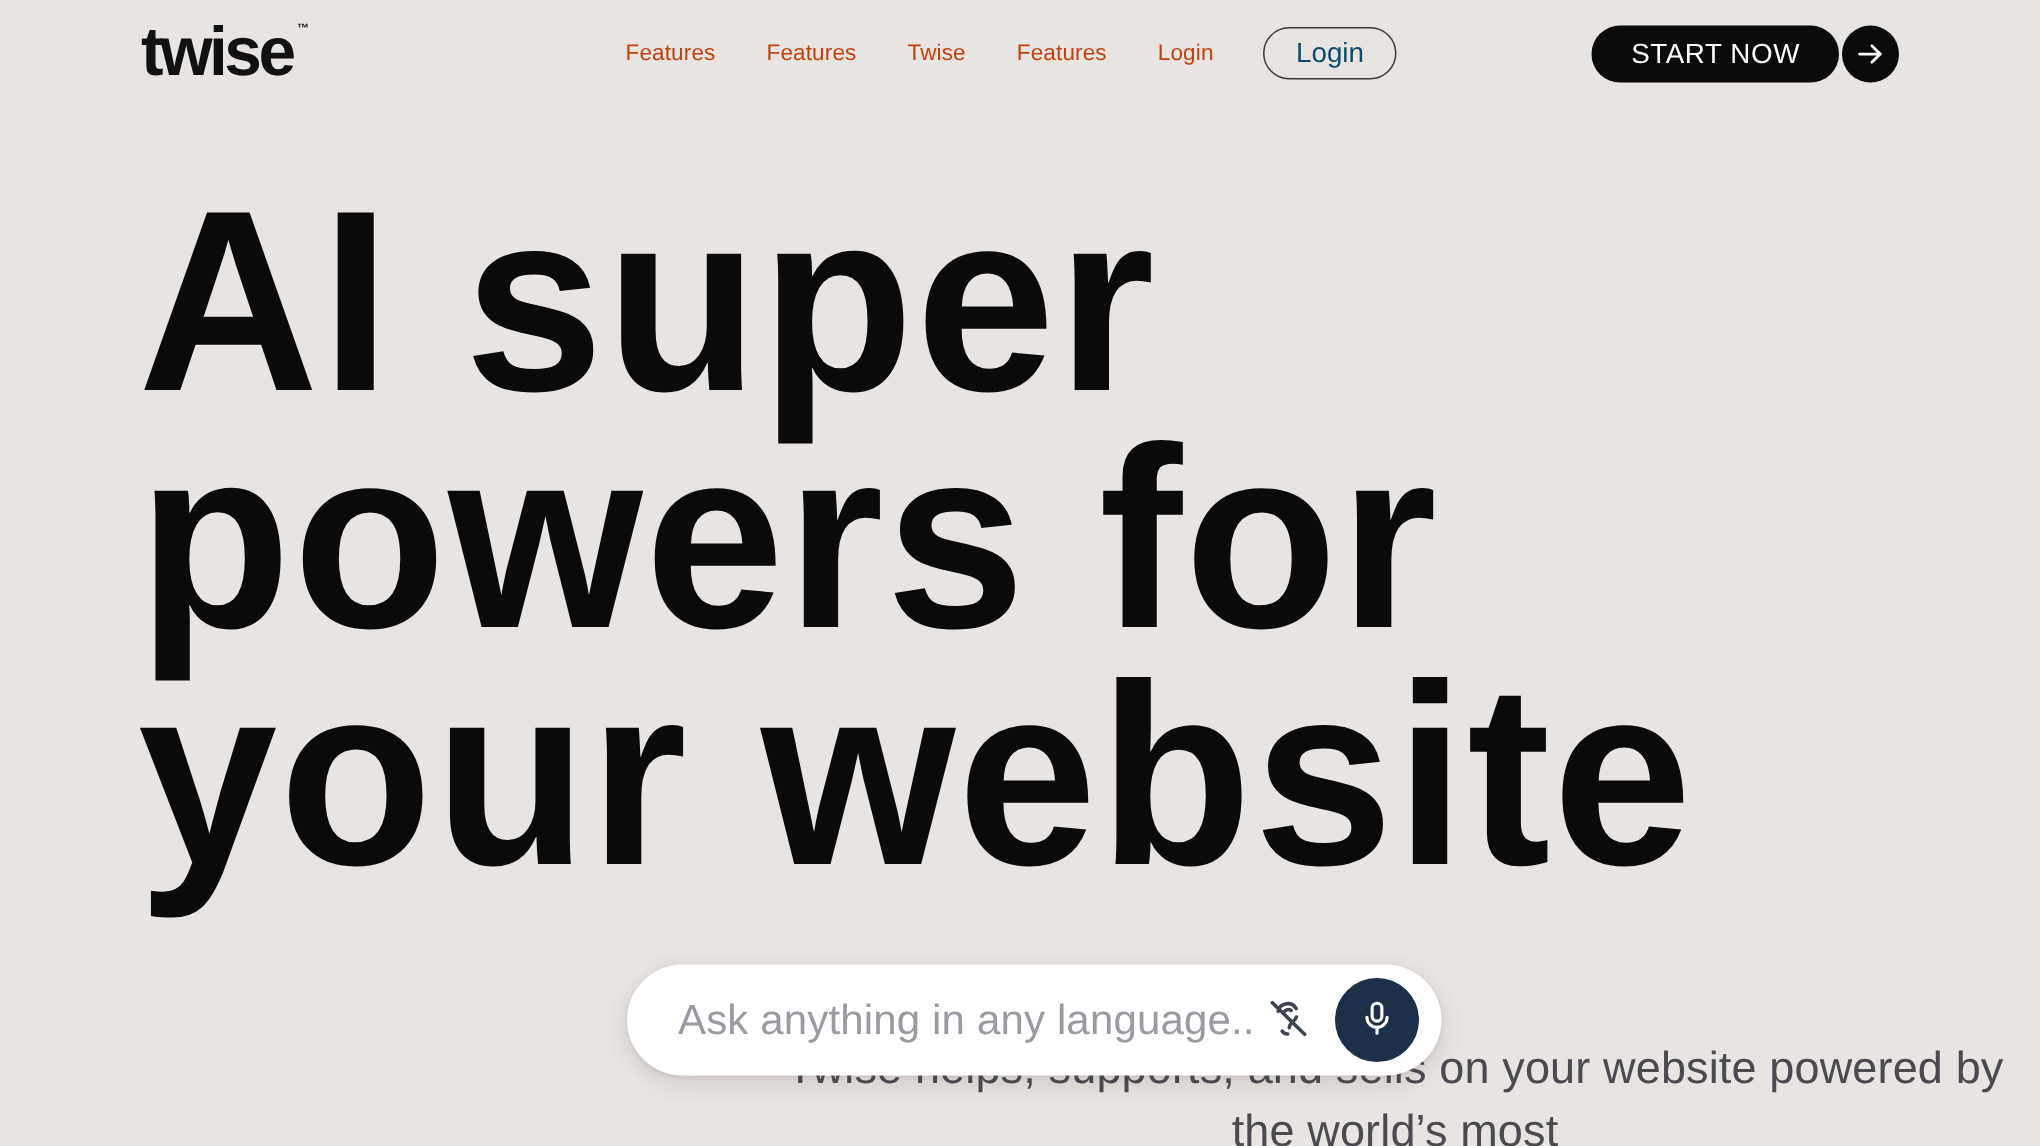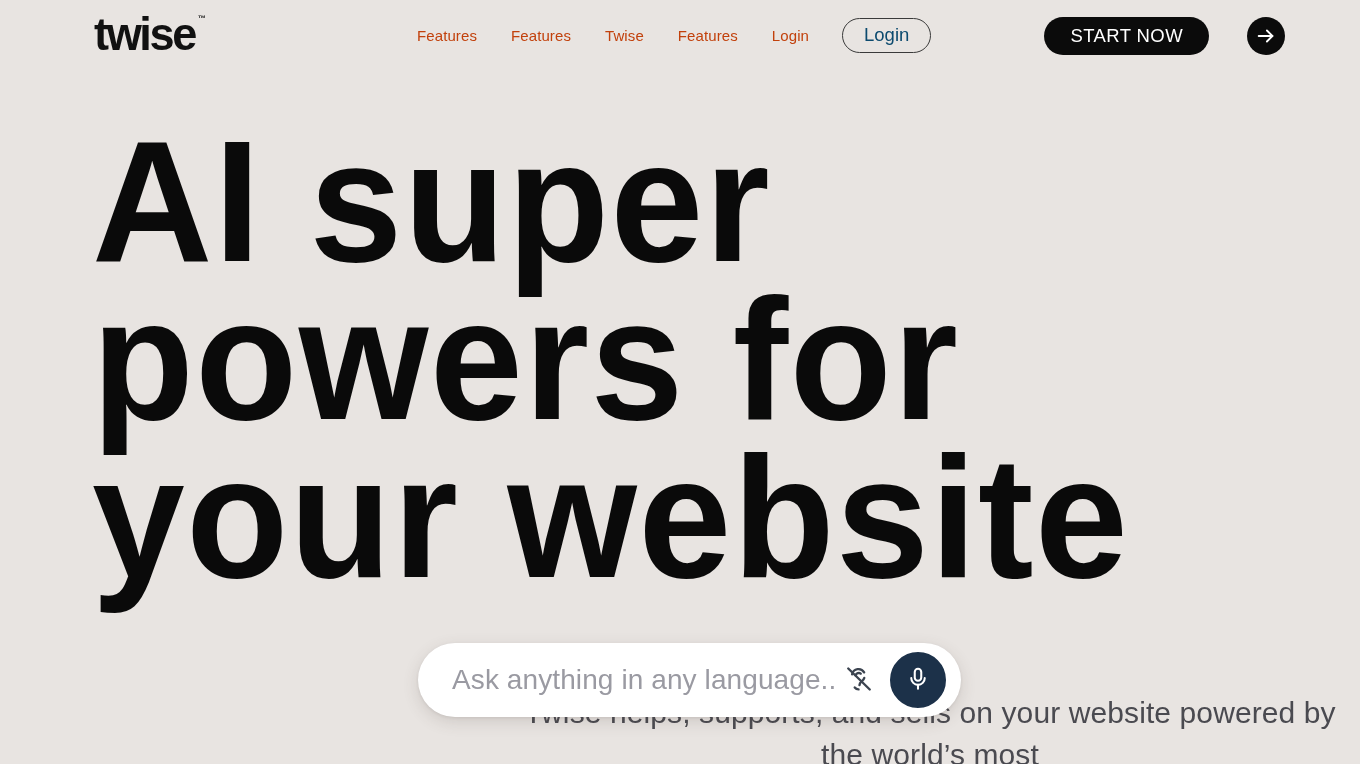--- a/index.html
+++ b/index.html
@@ -78,25 +78,24 @@
     border-radius: 20px;
     padding: 7px 21px;
     background: transparent;
     cursor: pointer;
     font-family: "Liberation Sans", sans-serif;
     line-height: 1;
   }
 
   .cta-group {
     position: absolute;
-    right: 75px;
+    right: 94px;
     top: 17px;
     display: flex;
     align-items: center;
-    gap: 36px;
   }
   .start-now {
     background: #0b0b0b;
     color: #ffffff;
     border: none;
     border-radius: 19px;
     height: 38px;
     padding: 0 26px;
     font-size: 18.5px;
     letter-spacing: 0.4px;

